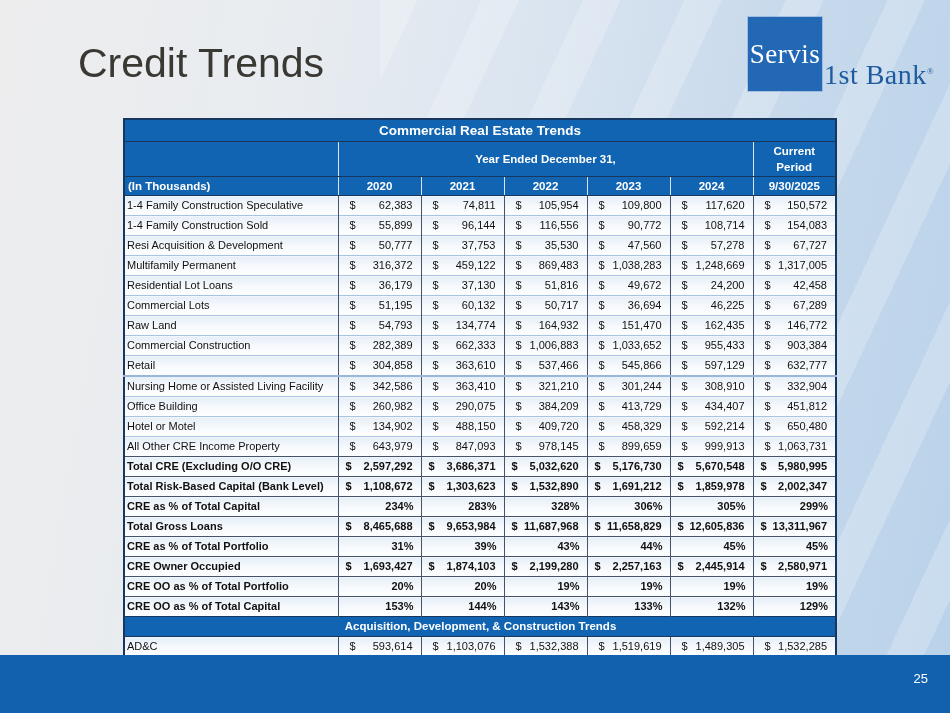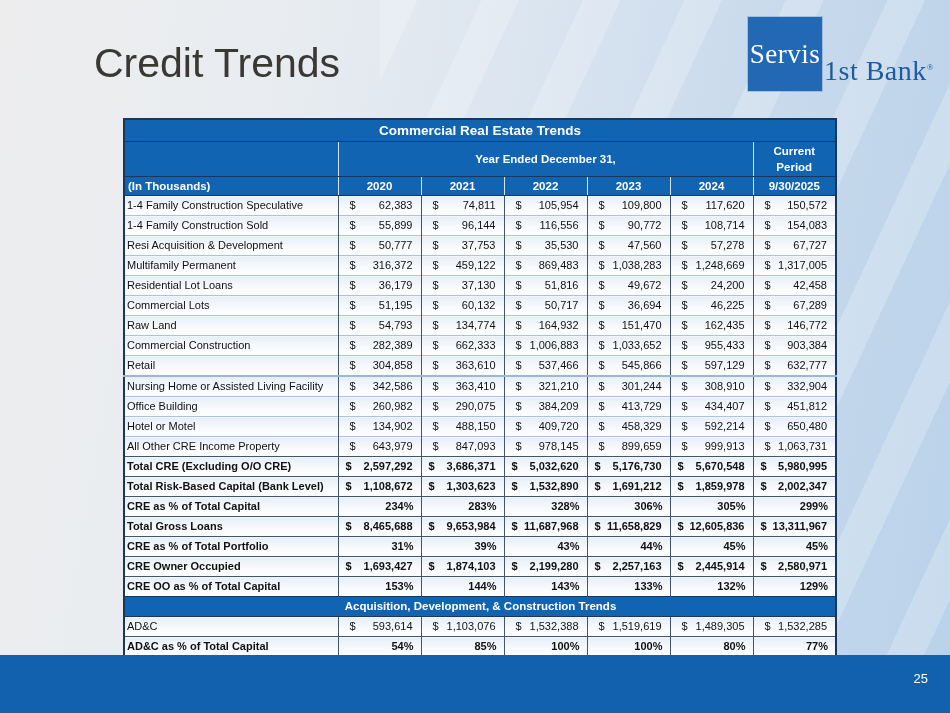--- a/index.html
+++ b/index.html
@@ -11,37 +11,37 @@
     background:linear-gradient(100deg,#ededee 0%,#e8ecf0 28%,#dbe5f0 50%,#c9daec 72%,#b9d2ea 100%);
   }
   .streaks{
     position:absolute;top:0;right:0;width:60%;height:100%;
     background:repeating-linear-gradient(115deg,
       rgba(255,255,255,0.22) 0px, rgba(255,255,255,0.22) 34px,
       rgba(255,255,255,0) 34px, rgba(255,255,255,0) 92px);
     pointer-events:none;
   }
   .page-title{
-    position:absolute;left:94px;top:40px;
+    position:absolute;left:78px;top:40px;
     font-size:41px;color:#3a3833;letter-spacing:0px;
   }
   
   .logo{position:absolute;left:748px;top:17px;display:flex;align-items:flex-end;}
   .logo-square{
     width:74px;height:74px;background:#2368b4;
     display:flex;align-items:center;justify-content:center;
     box-shadow:0 0 0 1px rgba(35,104,180,.25);
   }
   .logo-servis{
     font-family:"Liberation Serif",serif;
     color:#ffffff;font-size:27px;line-height:30px;letter-spacing:.5px;
   }
   .logo-rest{
     font-family:"Liberation Serif",serif;
-    color:#1d5a9e;font-size:28px;line-height:40px;margin-left:2px;letter-spacing:.5px;
+    color:#1d5a9e;font-size:28px;line-height:32px;margin-left:2px;letter-spacing:.5px;
     white-space:nowrap;
   }
   .logo-reg{font-size:9px;vertical-align:super;}
   
   .table-card{position:absolute;left:123px;top:118px;width:714px;}
   table.cre{
     border-collapse:collapse;table-layout:fixed;width:714px;
     border:2px solid #17375e;
     font-size:11px;color:#111111;
   }
@@ -810,20 +810,29 @@
               </div>
             </td>
             <td class="money">
               <div class="cellflex">
                 <span>$</span>
                 <span>2,580,971</span>
               </div>
             </td>
           </tr>
           <tr class="bold">
+            <td>CRE OO as % of Total Portfolio</td>
+            <td class="pct">20%</td>
+            <td class="pct">20%</td>
+            <td class="pct">19%</td>
+            <td class="pct">19%</td>
+            <td class="pct">19%</td>
+            <td class="pct">19%</td>
+          </tr>
+          <tr class="bold">
             <td>CRE OO as % of Total Capital</td>
             <td class="pct">153%</td>
             <td class="pct">144%</td>
             <td class="pct">143%</td>
             <td class="pct">133%</td>
             <td class="pct">132%</td>
             <td class="pct">129%</td>
           </tr>
           <tr class="section">
             <td colspan="7">Acquisition, Development, &amp; Construction Trends</td>

